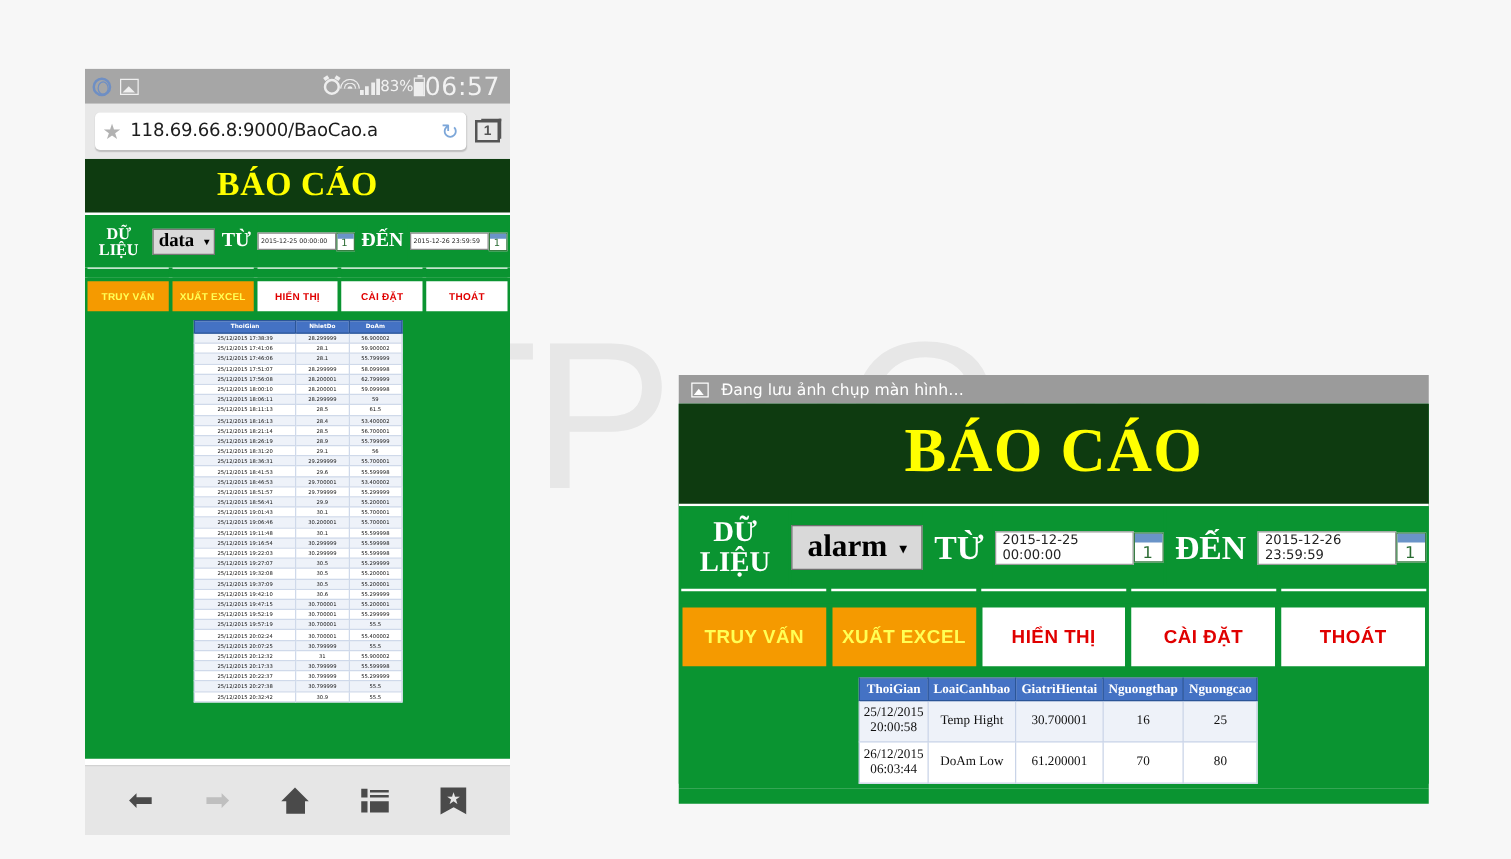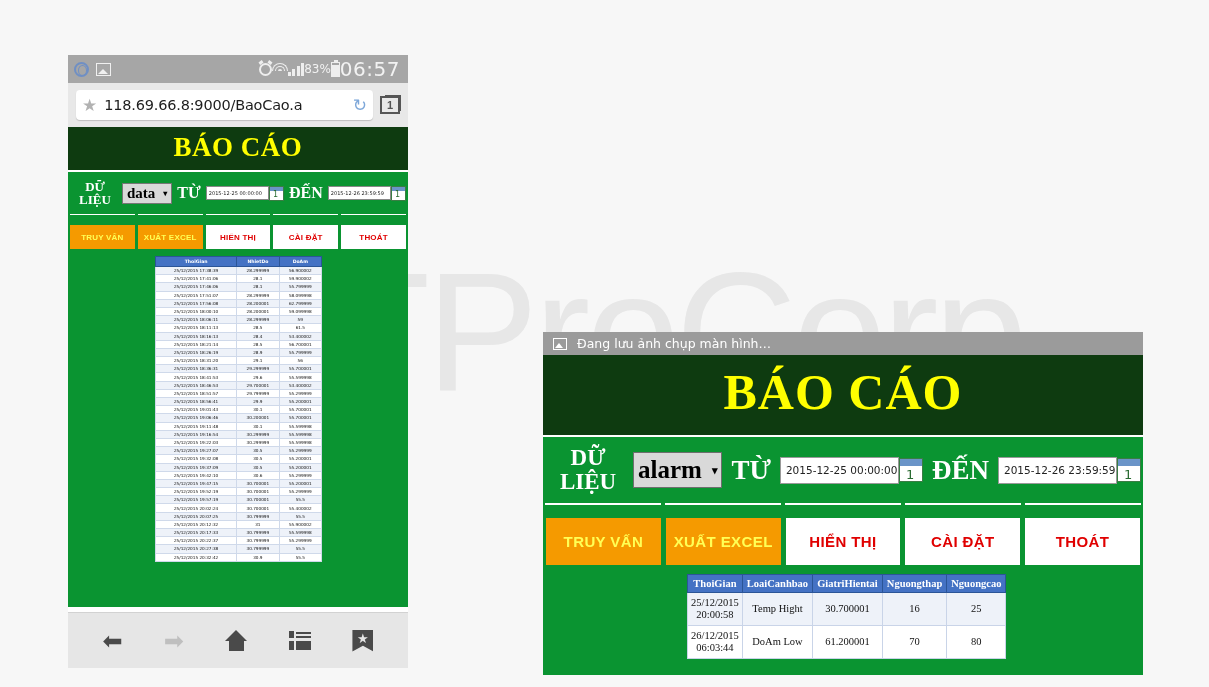--- a/index.html
+++ b/index.html
@@ -225,21 +225,21 @@
   .nav-bm {
     width:21px;height:22px; background:#4a4a4a; position:relative;
     clip-path: polygon(0 0,100% 0,100% 100%,50% 74%,0 100%);
     display:flex; align-items:flex-start; justify-content:center;
   }
   .nav-bm span { color:#e6e6e6; font-size:13px; margin-top:1px; }
 
   
   .desk {
     position: absolute;
-    left: 543px; top: 332px;
+    left: 543px; top: 300px;
     width: 600px; height: 327px;
     z-index: 5;
   }
   .dk-notif {
     height: 23px; background:#9b9b9b; display:flex; align-items:center;
     gap: 10px; padding: 0 10px; color:#ffffff;
   }
   .dk-notif .nic {
     width: 14px; height: 12px; border:1.5px solid #fff; position:relative;
   }
@@ -262,21 +262,21 @@
     padding: 2px; gap: 2px; background:#0a9431;
   }
   .dk-cell { display:flex; align-items:center; justify-content:center; background:#0a9431; }
   .dk-lbl-dulieu {
     color:#fff; font-family:"Liberation Serif", serif; font-weight:bold;
     font-size: 23px; line-height: 1.05; text-align:center; width: 86px;
   }
   .dk-sel {
     background:#d9d9d9; border:1px solid #6e6e6e;
     font-family:"Liberation Serif", serif; font-weight:bold; font-size: 25px;
-    padding: 2px 4px; display:flex; align-items:center; gap:10px; color:#000;
+    padding: 2px 12px; display:flex; align-items:center; gap:10px; color:#000;
     height: 36px;
   }
   .dk-sel .car { font-size: 11px; }
   .dk-lbl {
     color:#fff; font-family:"Liberation Serif", serif; font-weight:bold;
     font-size: 27px; padding: 0 7px;
   }
   .dk-inp {
     background:#fff; border:1px solid #999; height: 27px; flex:1;
     display:flex; align-items:center; padding-left:5px;

